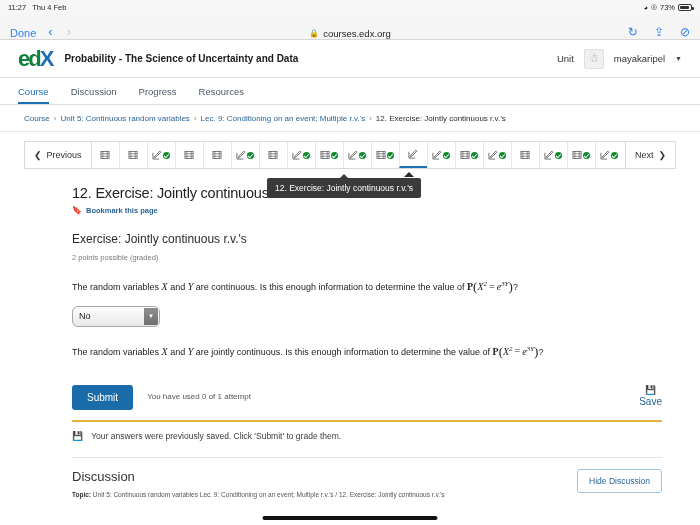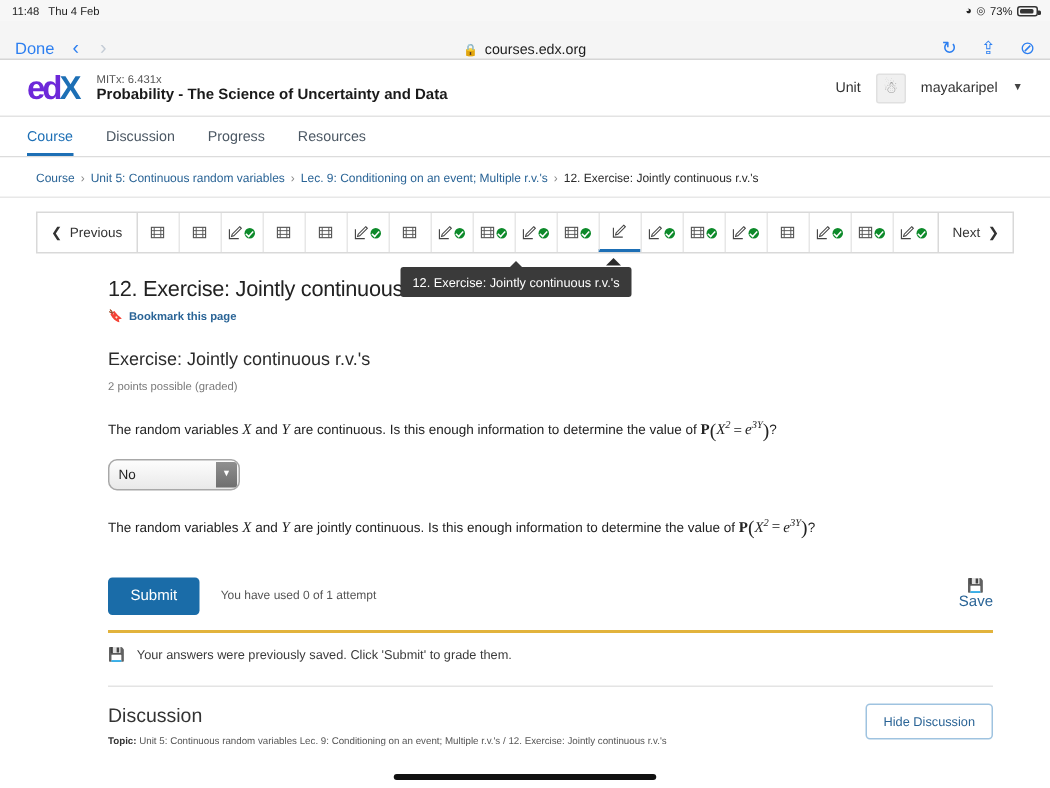--- a/index.html
+++ b/index.html
@@ -53,21 +53,21 @@
   .browser-right { margin-left: auto; display: flex; gap: 16px; align-items: center; color: #2d7ff0; }
   .br-icon { font-size: 12px; }
 
   
   .site-header {
     height: 38px; display: flex; align-items: center;
     padding: 0 18px; border-bottom: 1px solid #e3e3e3;
     background: #fff;
   }
   .logo { font-size: 22px; font-weight: bold; letter-spacing: -2px; line-height: 1; margin-right: 12px; }
-  .logo .ed { color: #6d28d9; }
+  .logo .ed { color: #15803d; }
   .logo .x { color: #1d6fb5; }
   .course-titles { display: flex; flex-direction: column; gap: 1px; }
   .course-code { font-size: 7.5px; color: #555; }
   .course-name { font-size: 10px; color: #1a1a1a; font-weight: 600; }
   .header-right { margin-left: auto; display: flex; align-items: center; gap: 10px; }
   .help-link { font-size: 9.5px; color: #333; }
   .avatar {
     width: 20px; height: 20px; border-radius: 2px;
     background: #f0f0f0; border: 1px solid #e0e0e0;
     display: flex; align-items: center; justify-content: center;
@@ -220,21 +220,21 @@
   .home-indicator {
     position: absolute; left: 50%; transform: translateX(-50%);
     bottom: 5px; width: 175px; height: 4px; border-radius: 2px; background: #111;
   }
 </style>
 </head>
 <body>
 
 <div class="status-bar">
   <div class="status-left">
-    <span>11:48</span>
+    <span>11:27</span>
     <span>Thu 4 Feb</span>
   </div>
   <div class="status-right">
     <span class="wifi-glyph">◕</span>
     <span class="wifi-glyph">◎</span>
     <span>73%</span>
     <span class="battery">
         <span class="battery-fill"></span>
       </span>
   </div>
@@ -255,21 +255,20 @@
     <span class="br-icon">⇪</span>
     <span class="br-icon">⊘</span>
   </div>
 </div>
 
 <div class="site-header">
   <div class="logo">
     <span class="ed">ed</span><span class="x">X</span>
   </div>
   <div class="course-titles">
-    <span class="course-code">MITx: 6.431x</span>
     <span class="course-name">Probability - The Science of Uncertainty and Data</span>
   </div>
   <div class="header-right">
     <span class="help-link">Unit</span>
     <span class="avatar">☃</span>
     <span class="username">mayakaripel</span>
     <span class="caret">▼</span>
   </div>
 </div>
 

